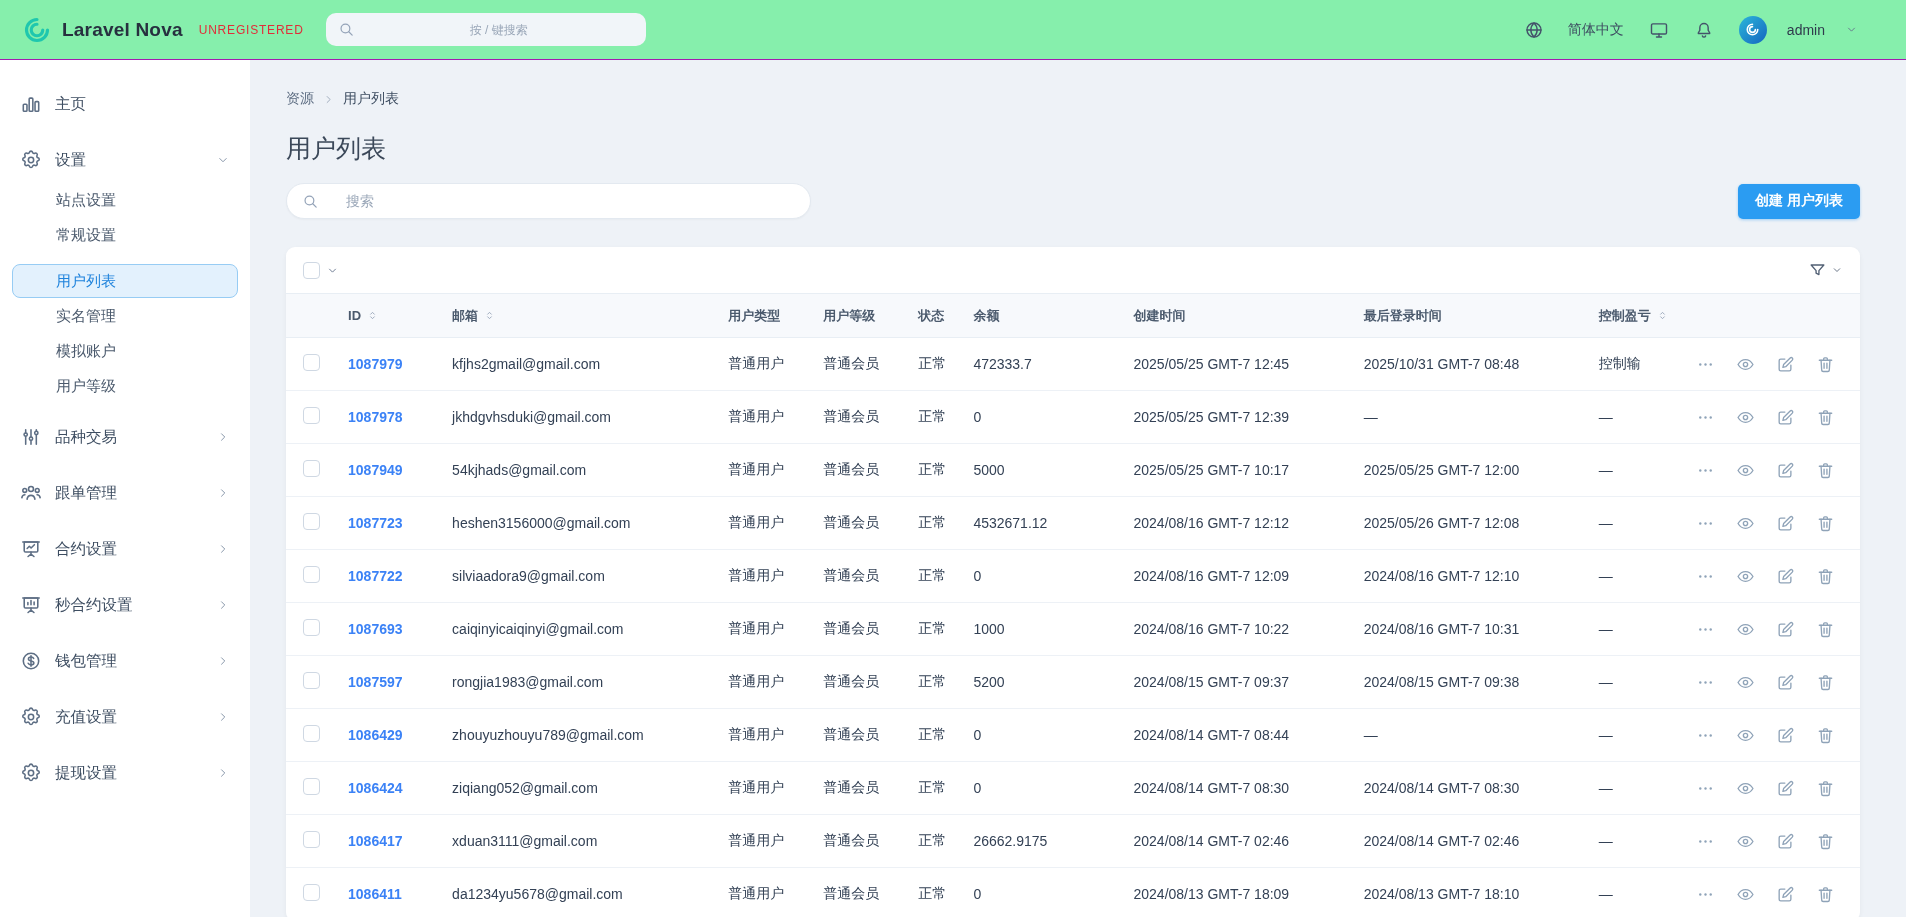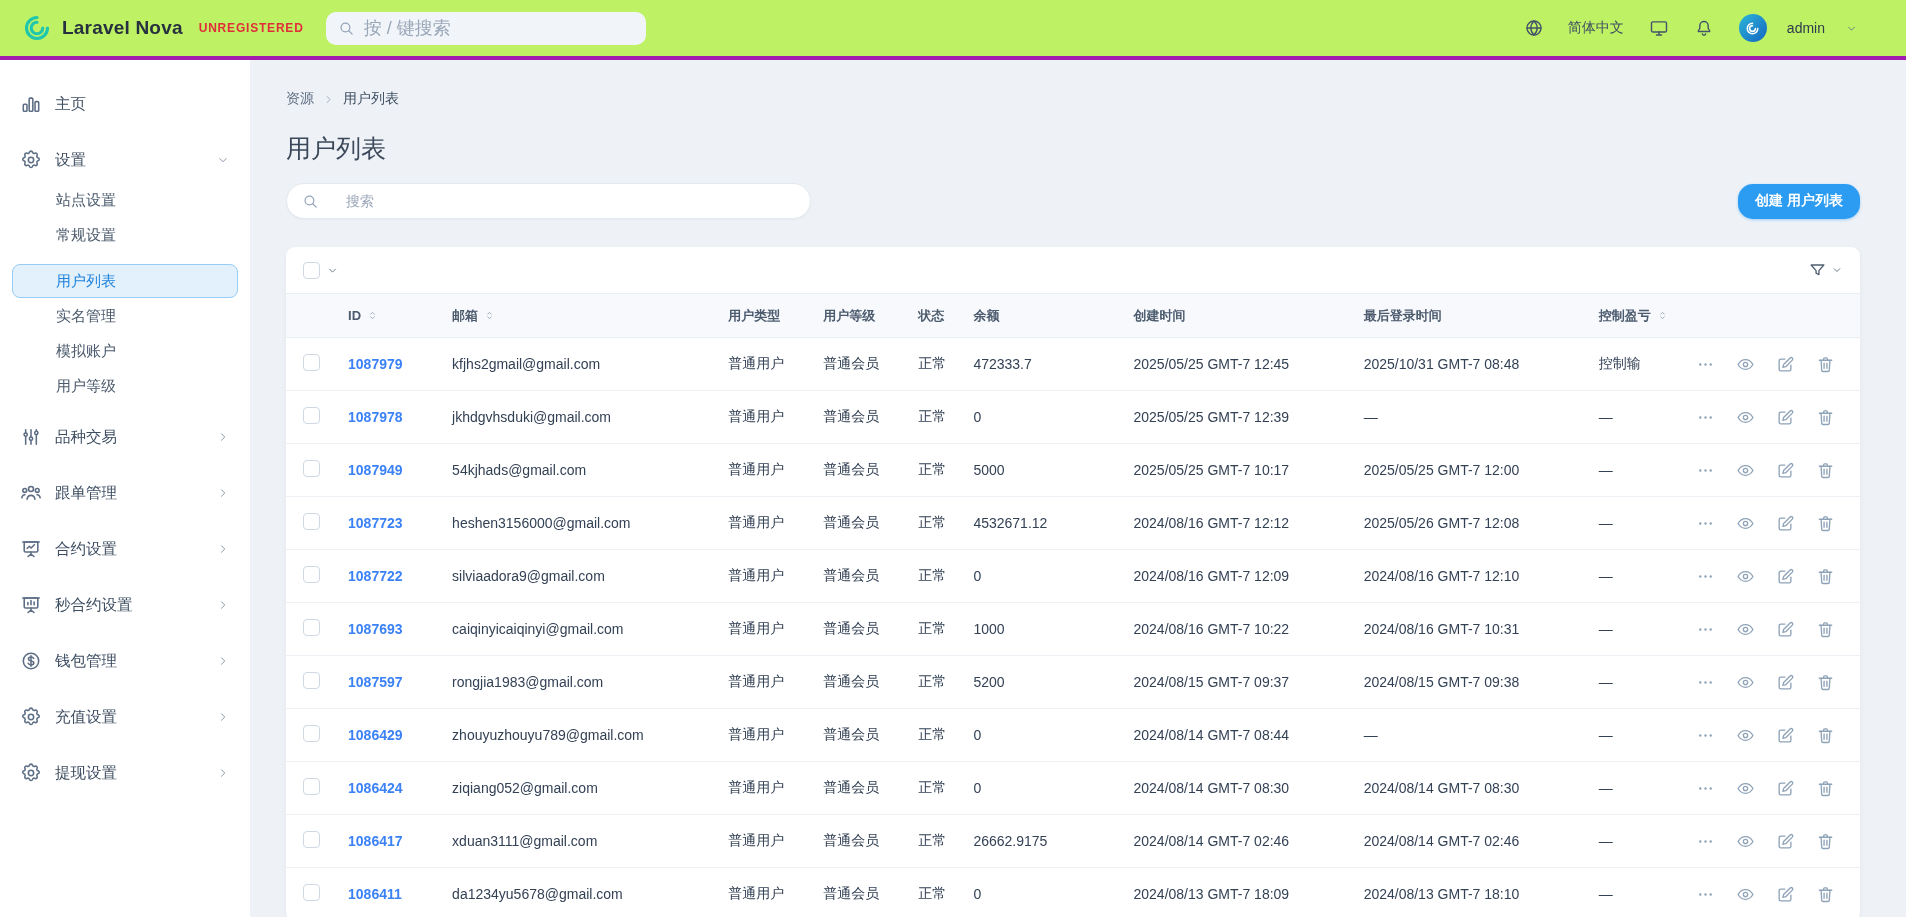--- a/index.html
+++ b/index.html
@@ -4,30 +4,30 @@
 <style>
   * { margin:0; padding:0; box-sizing:border-box; }
   html,body { width:1906px; height:917px; overflow:hidden; background:#eef2f7;
     font-family:"Liberation Sans","DejaVu Sans",sans-serif; color:#334155; }
   ul { list-style:none; }
   input,button { font-family:inherit; }
   .icn { display:inline-flex; }
   .icn svg { width:20px; height:20px; }
 
   
-  .topbar { position:absolute; top:0; left:0; right:0; height:60px; background:#bef264;
-    display:flex; align-items:center; padding:0 48px 0 22px; border-bottom:4px solid #a21caf; z-index:5; }
+  .topbar { position:absolute; top:0; left:0; right:0; height:60px; background:#86efac;
+    display:flex; align-items:center; padding:0 48px 0 22px; border-bottom:1px solid #a21caf; z-index:5; }
   .brand { display:flex; align-items:center; gap:10px; cursor:pointer; }
   .brand .icn svg { width:30px; height:30px; color:var(--brand-teal,#1fc7ae); }
   .brand-name { font-size:19px; font-weight:700; color:#27303f; letter-spacing:.2px; }
-  .unreg { margin-left:16px; font-size:12px; font-weight:700; color:var(--unregistered-red,#e12d39); letter-spacing:.8px; }
+  .unreg { margin-left:16px; font-size:12px; font-weight:400; color:var(--unregistered-red,#e12d39); letter-spacing:.8px; }
   .top-search { margin-left:22px; width:320px; height:33px; background:#f1f5f9; border-radius:10px;
     display:flex; align-items:center; gap:9px; padding:0 12px; color:#94a3b8; }
   .top-search .icn svg { width:17px; height:17px; }
-  .top-search input { flex:1; border:0; outline:0; background:transparent; font-size:18px; color:#334155; }
+  .top-search input { flex:1; border:0; outline:0; background:transparent; font-size:12px; color:#334155;text-align:center; }
   .top-search input::placeholder { color:#9aa7b8; }
   .top-right { margin-left:auto; display:flex; align-items:center; gap:25px; }
   .locale { display:flex; align-items:center; gap:24px; font-size:14px; color:#3d4d61; background:none; border:0; cursor:pointer; }
   .locale .icn svg { width:20px; height:20px; color:#44536a; }
   .iconbtn { background:none; border:0; cursor:pointer; color:#44536a; display:flex; }
   .user-menu { display:flex; align-items:center; gap:20px; cursor:pointer; }
   .avatar { width:28px; height:28px; border-radius:50%; color:#fff;
     background:linear-gradient(135deg,#2bb7d9,#1565c0); display:flex; align-items:center; justify-content:center; }
   .avatar svg { width:15px; height:15px; }
   .user-name { font-size:14px; color:#2f3a4c; }
@@ -54,21 +54,21 @@
   .bc-sep svg { width:13px; height:13px; color:#9aa7b8; }
   .bc-cur { color:#3d4d61; }
   .page-title { margin-top:24px; font-size:25px; font-weight:400; color:#3b4859; }
   .actions-row { margin-top:18px; display:flex; align-items:center; }
   .res-search { width:525px; height:36px; background:#fff; border:1px solid #e3e9f0; border-radius:18px;
     display:flex; align-items:center; gap:27px; padding:0 15px; color:#94a3b8; box-shadow:0 1px 2px rgba(15,23,42,.03); }
   .res-search .icn svg { width:17px; height:17px; }
   .res-search input { flex:1; border:0; outline:0; background:none; font-size:14px; color:#334155; }
   .res-search input::placeholder { color:#9aa7b8; }
   .create-btn { margin-left:auto; height:35px; padding:0 17px; background:var(--primary,#2b9cf2); color:#fff;
-    border:0; border-radius:15px; font-size:14px; font-weight:700; cursor:pointer; box-shadow:0 1px 3px rgba(43,156,242,.4); }
+    border:0; border-radius:5px; font-size:14px; font-weight:700; cursor:pointer; box-shadow:0 1px 3px rgba(43,156,242,.4); }
 
   
   .card { margin-top:28px; background:#fff; border-radius:9px; box-shadow:0 2px 5px rgba(15,23,42,.05); overflow:hidden; }
   .card-toolbar { height:46px; display:flex; align-items:center; padding:0 17px; }
   .checkbox { display:inline-block; width:17px; height:17px; border:1.5px solid #cfd8e3; border-radius:4px; background:#fff; cursor:pointer; flex:none; }
   .toolbar-chev { margin-left:6px; cursor:pointer; }
   .toolbar-chev svg { width:13px; height:13px; color:#64748b; }
   .spacer { flex:1; }
   .filter-btn { display:flex; align-items:center; gap:4px; background:none; border:0; color:#526074; cursor:pointer; }
   .filter-btn .funnel svg { width:19px; height:19px; }

